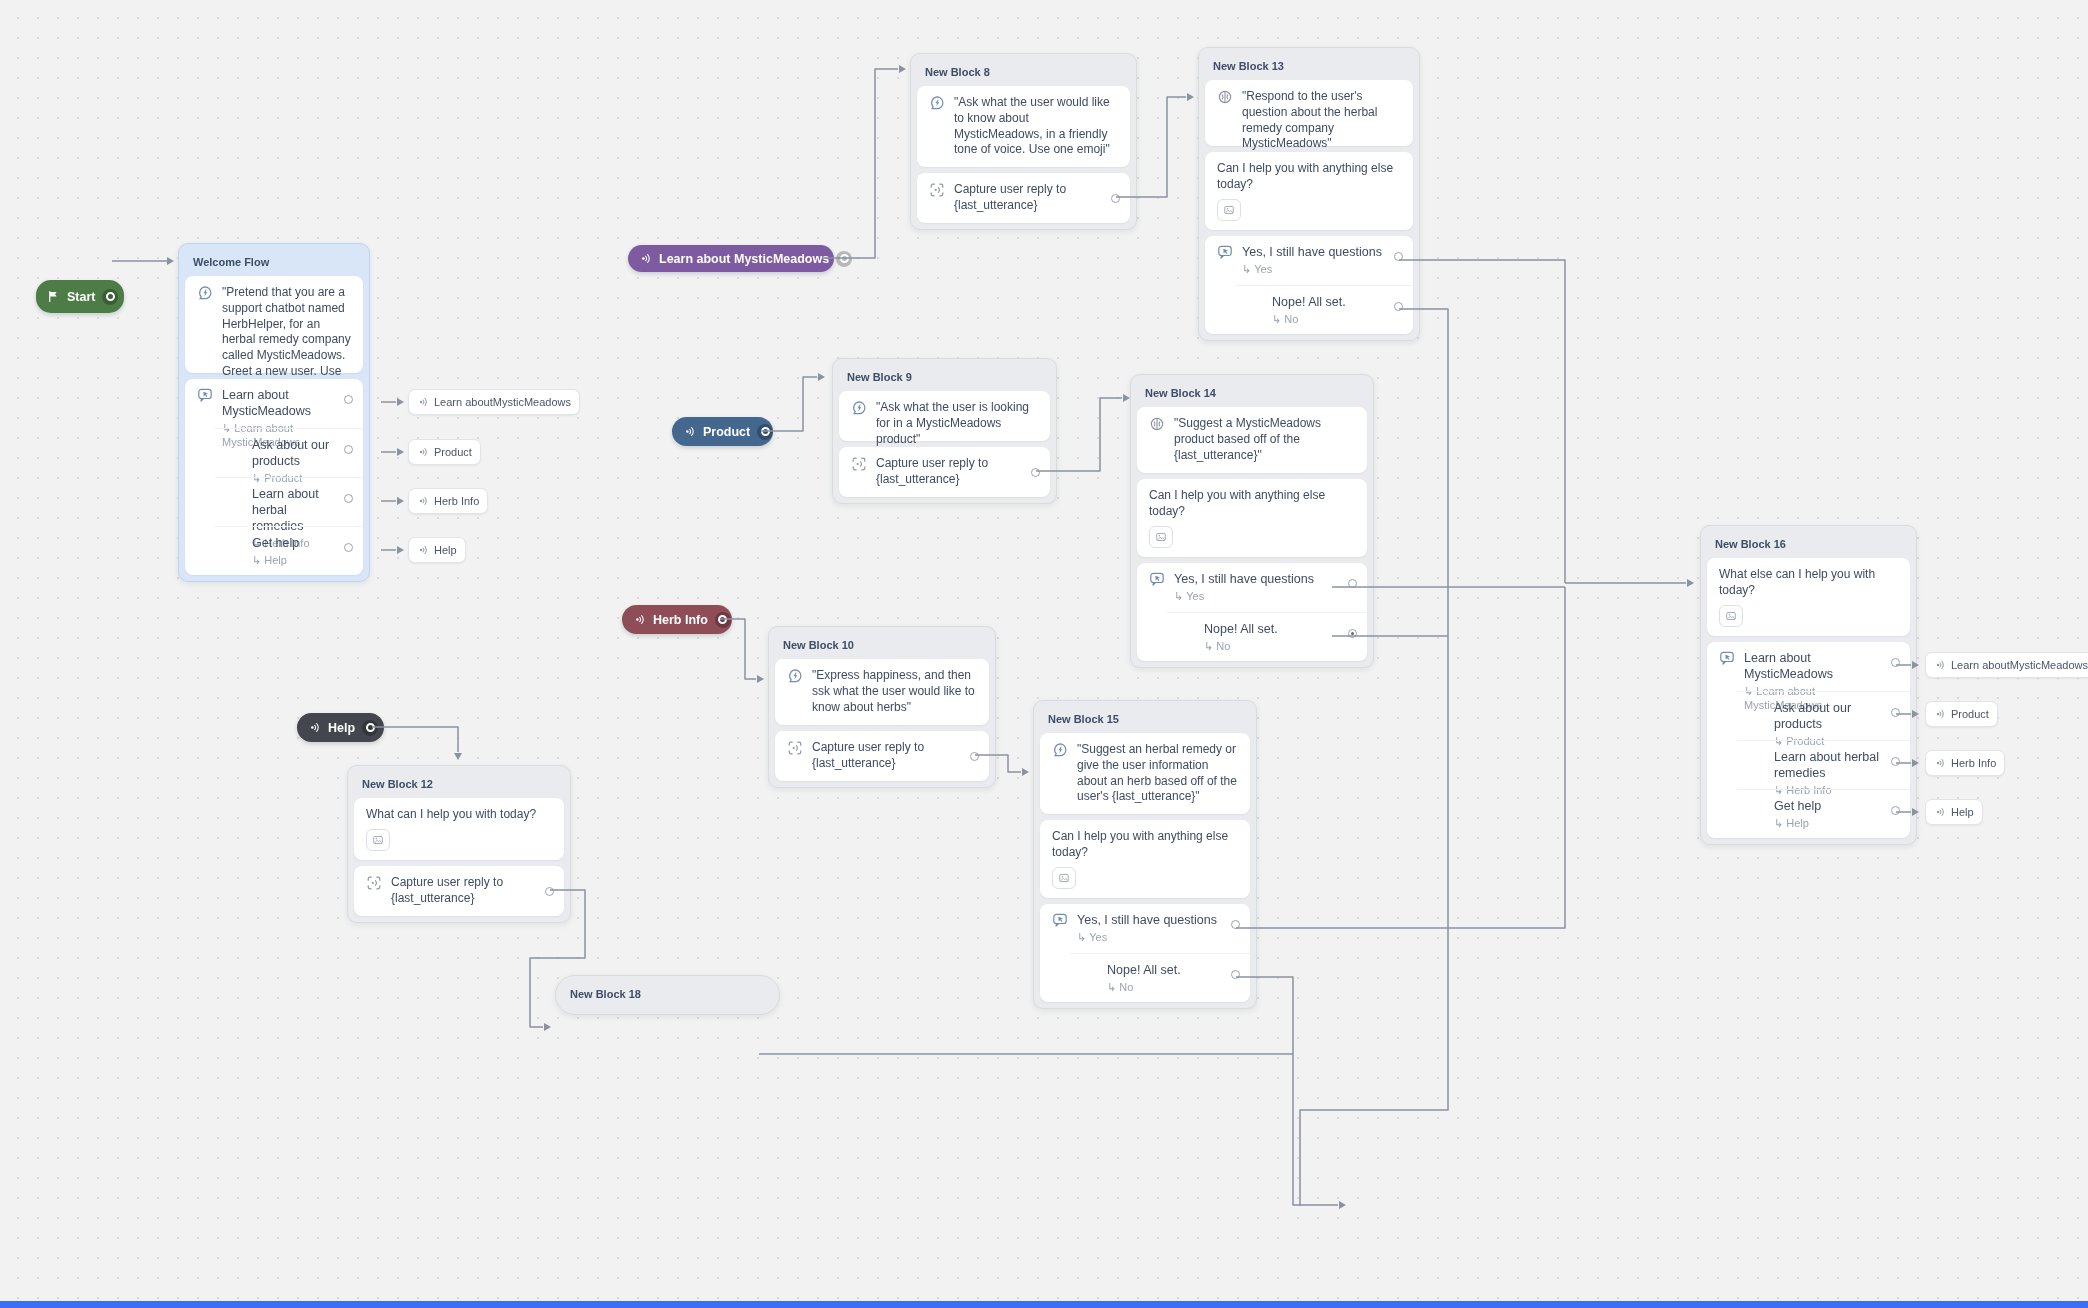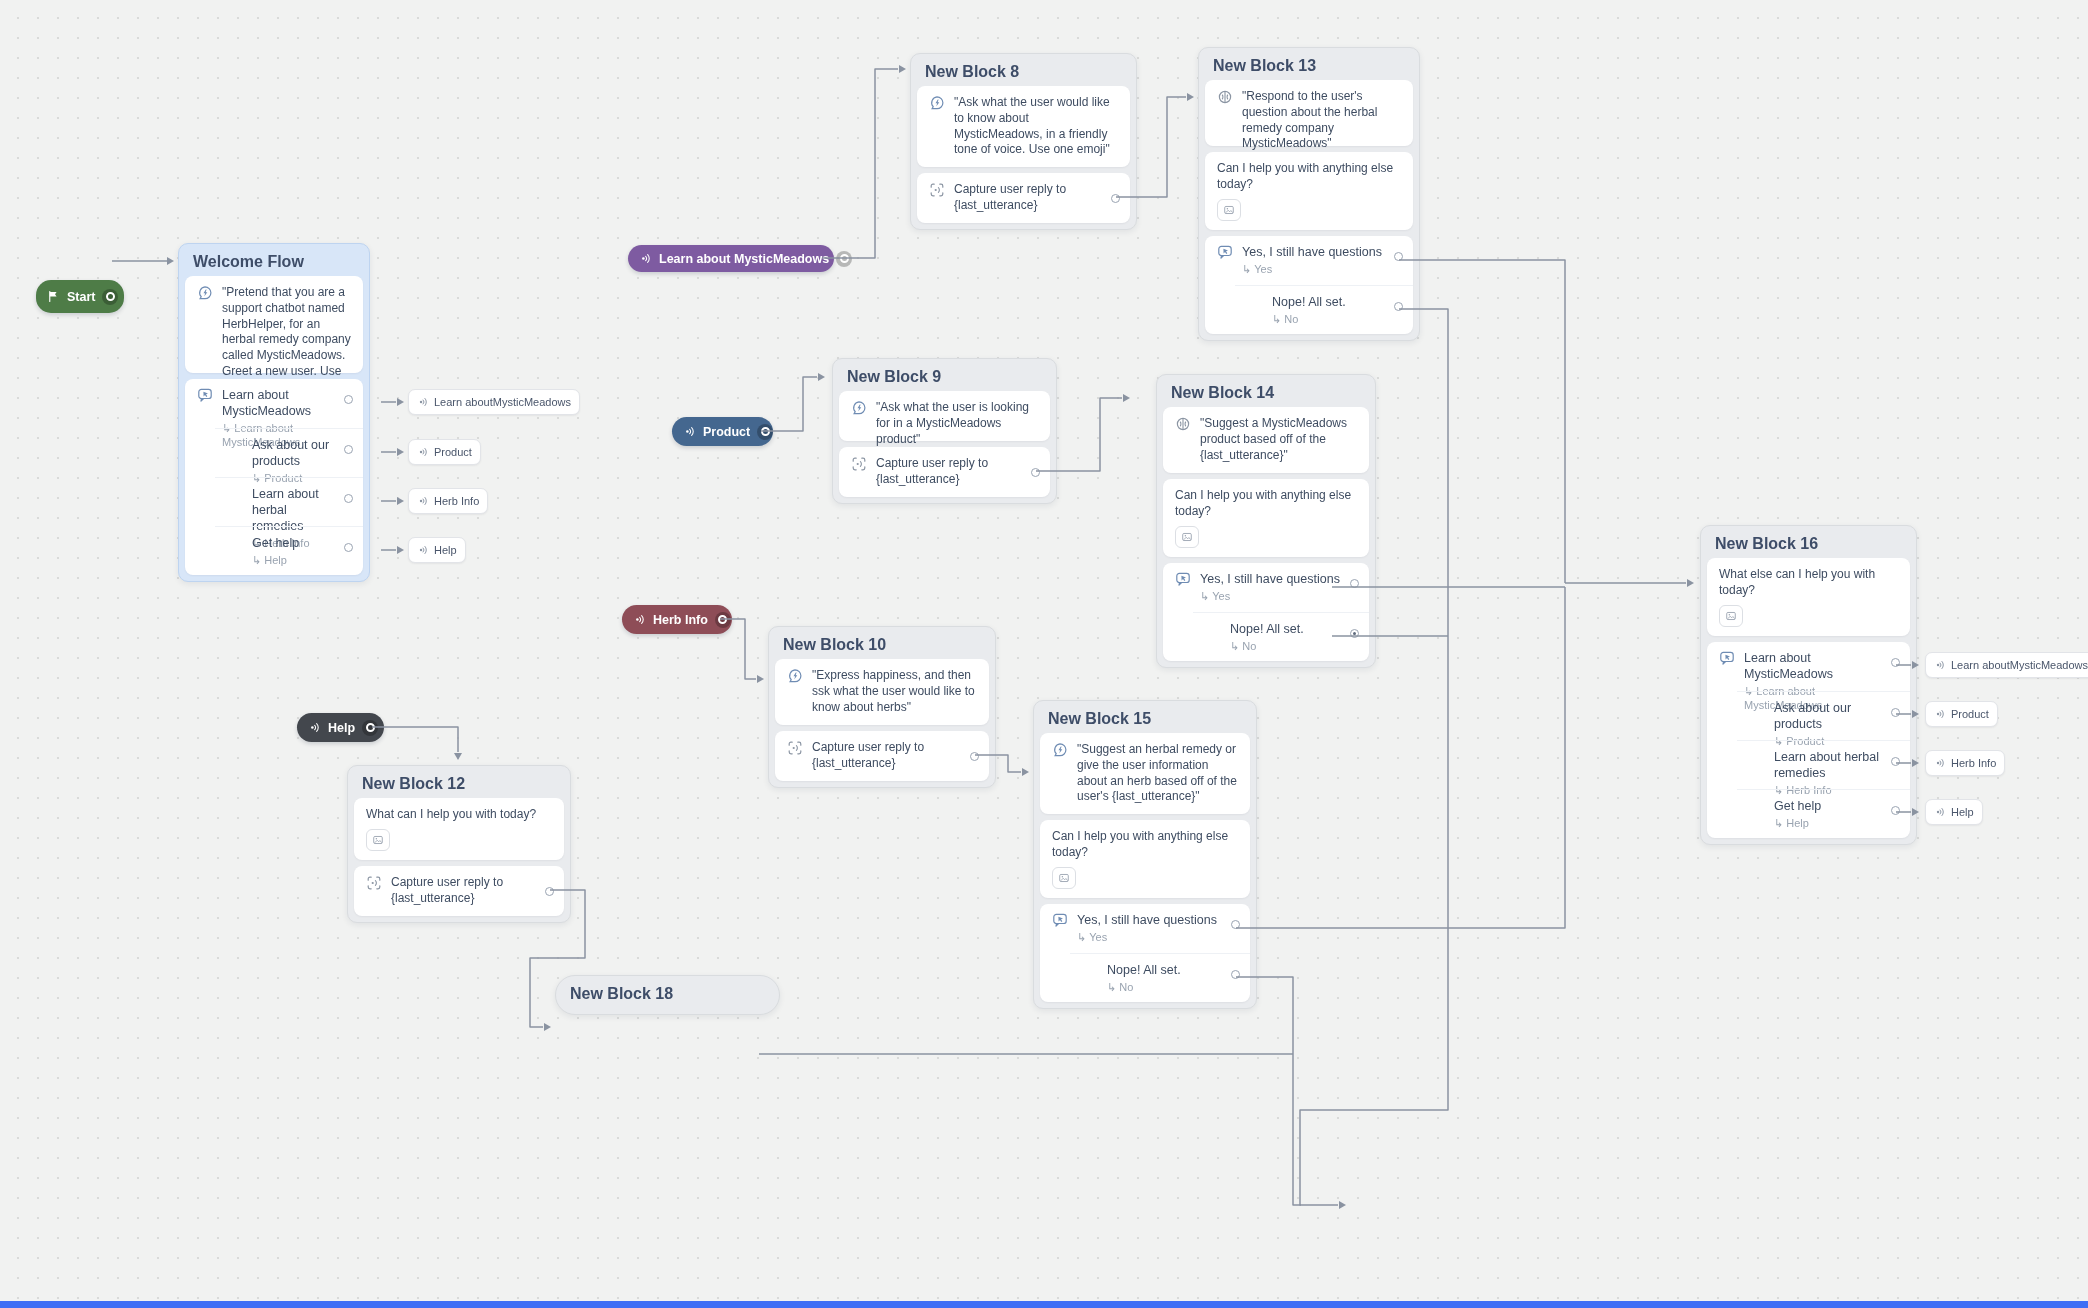--- a/index.html
+++ b/index.html
@@ -19,21 +19,21 @@
   #wires { position:absolute; left:0; top:0; z-index:6; pointer-events:none; }
   #wires path.w { stroke:#8a93a1; stroke-width:1.5; fill:none; stroke-linejoin:round; }
   #wires path.a { fill:#8a93a1; stroke:none; }
   
   .block {
     position:absolute; z-index:3;
     background:#e9ebee; border:1px solid #d9dcdf; border-radius:10px;
     padding:6px; box-shadow:0 2px 6px rgba(25,39,62,.08);
   }
   .block.blue { background:#d8e6f8; border-color:#bed4f0; }
-  .bheader { padding:5px 8px 7px; font-size:16px; line-height:14px; font-weight:700; color:#3e4d68; }
+  .bheader { padding:5px 8px 7px; font-size:11px; line-height:14px; font-weight:700; color:#3e4d68; }
   .card {
     position:relative; background:#ffffff; border-radius:8px;
     padding:9px 12px; margin-bottom:6px;
     box-shadow:0 1px 2px rgba(16,24,40,.05);
   }
   .card:last-child { margin-bottom:0; }
   .icard { display:flex; gap:9px; align-items:flex-start; }
   .ctext { font-size:12px; line-height:15.8px; color:#3e4c61; }
   .pad-r { padding-right:26px; }
   .ic { width:16px; height:16px; flex:0 0 16px; margin-top:0; }
@@ -358,21 +358,21 @@
     </div>
     <div class="card icard pad-r" style="height:50px;">
       <svg class="ic gray">
           <use href="#i-capture"></use>
         </svg>
       <div class="ctext">Capture user reply to {last_utterance}</div>
       <span class="port abs"></span>
     </div>
   </div>
 
-  <div class="block" style="left:1156px; top:374px; width:220px;">
+  <div class="block" style="left:1130px; top:374px; width:244px;">
     <div class="bheader">New Block 14</div>
     <div class="card icard" style="height:66px;">
       <svg class="ic gray">
           <use href="#i-brain"></use>
         </svg>
       <div class="ctext">"Suggest a MysticMeadows product based off of the {last_utterance}"</div>
     </div>
     <div class="card" style="height:78px;">
       <div class="ctext">Can I help you with anything else today?</div>
       <div class="img-btn">

